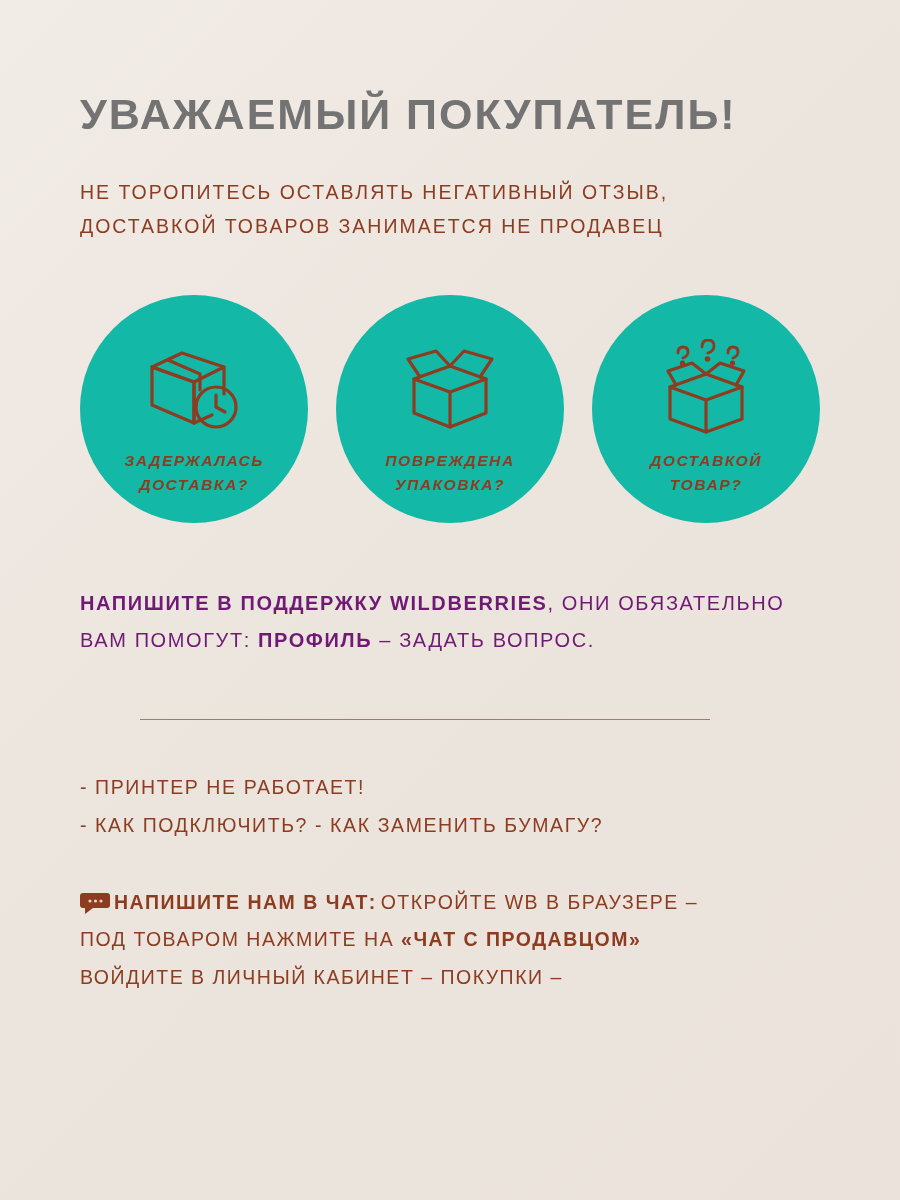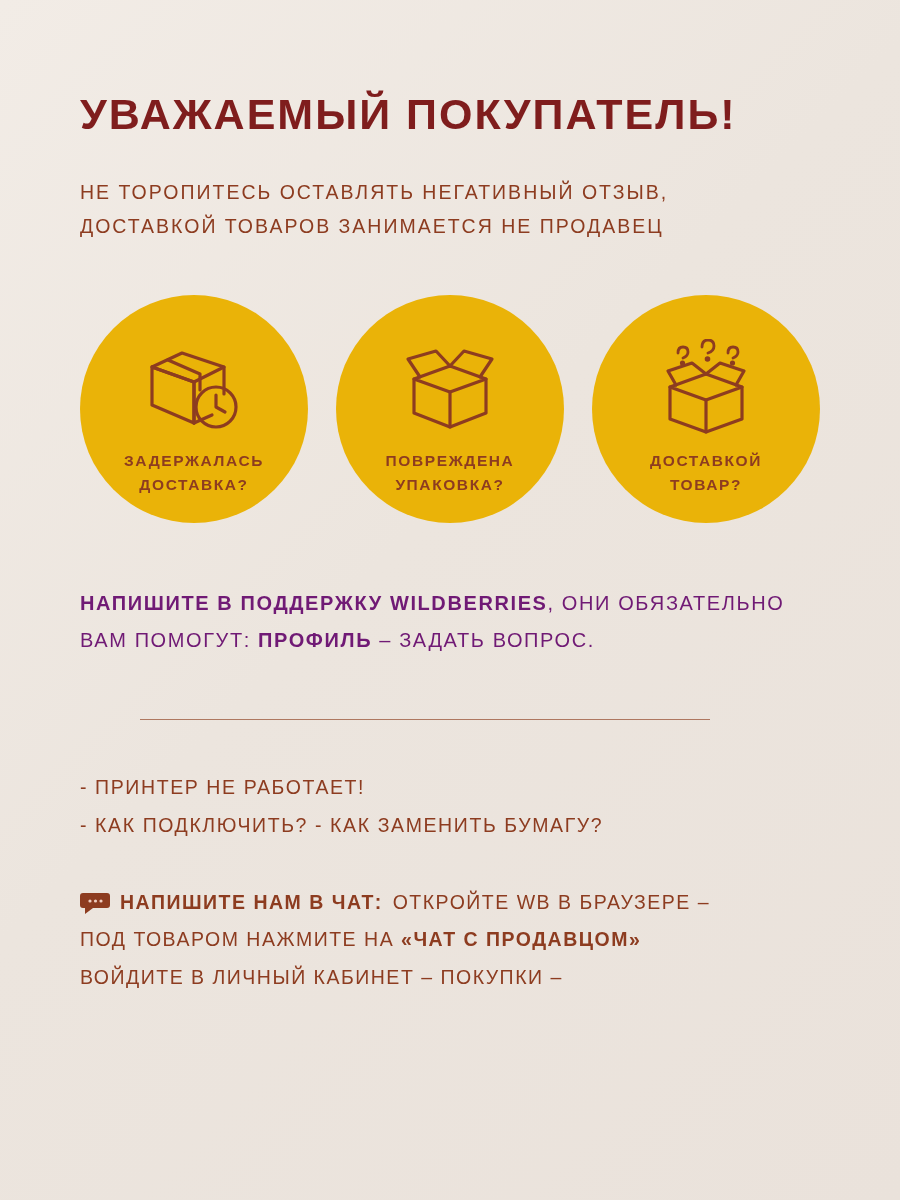--- a/index.html
+++ b/index.html
@@ -20,21 +20,21 @@
     width: 900px;
     height: 1200px;
     box-sizing: border-box;
     padding: 92px 70px 40px 80px;
   }
 
   .title {
     font-size: 43px;
     font-weight: bold;
     letter-spacing: 2.0px;
-    color: #7f1d1d;
+    color: #737373;
     margin: 0 0 38px 0;
     line-height: 1.05;
   }
 
   .subtitle {
     font-size: 19.5px;
     letter-spacing: 2.0px;
     color: #8d3c20;
     line-height: 1.75;
     margin: 0 0 52px 0;
@@ -44,27 +44,28 @@
   .circles {
     display: flex;
     gap: 28px;
     margin: 0 0 62px 0;
     padding-left: 0px;
   }
   .circle {
     width: 228px;
     height: 228px;
     border-radius: 50%;
-    background: #eab308;
+    background: #14b8a6;
     display: flex;
     flex-direction: column;
     align-items: center;
     justify-content: flex-start;
     padding-top: 40px;
     box-sizing: border-box;
+    font-style: italic;
   }
   .circle .art {
     height: 108px;
     display: flex;
     align-items: center;
     justify-content: center;
   }
   .circle .caption {
     margin-top: 6px;
     text-align: center;
@@ -111,21 +112,21 @@
 
   .chat-block {
     font-size: 19.5px;
     letter-spacing: 1.5px;
     line-height: 1.9;
     color: #8d3c20;
   }
   .chat-first {
     display: flex;
     align-items: center;
-    gap: 10px;
+    gap: 4px;
     text-align: center;
   }
   .chat-icon {
     display: inline-flex;
     align-items: center;
   }
   .chat-block b { font-weight: bold; }
 </style>
 </head>
 <body>

